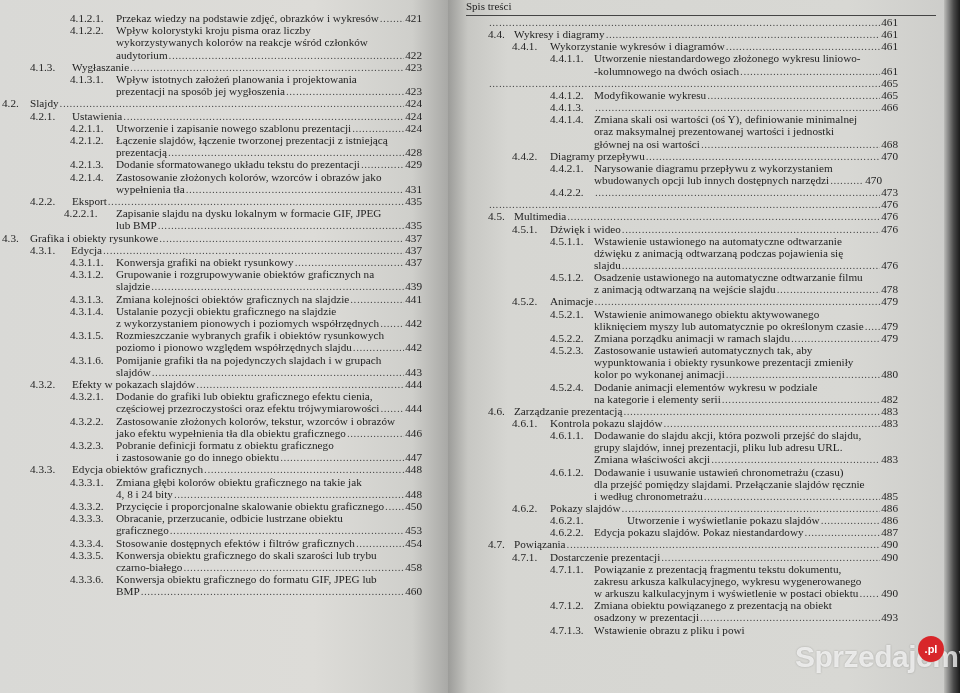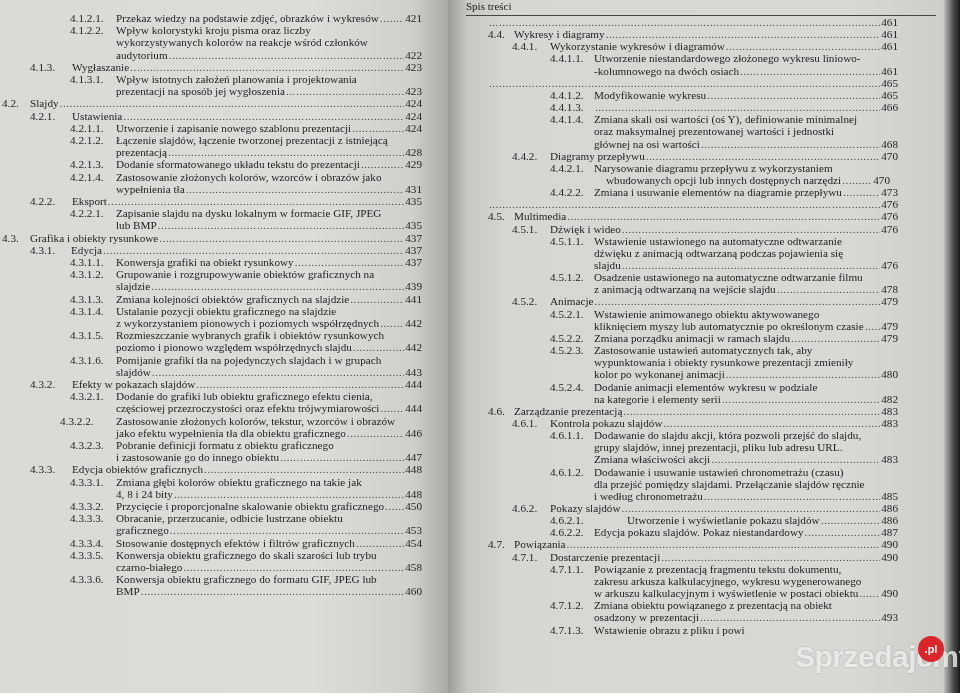--- a/index.html
+++ b/index.html
@@ -169,21 +169,21 @@
       </div>
       <div class="toc-entry" style="top: 195px; left: 0px; width: 422px;">
         <span class="toc-num" style="left: 30px;">4.2.2.</span>
         <span class="toc-line" style="left: 72px; right: 0px;">
           <span class="toc-title">Eksport</span>
           <span class="toc-dots"></span>
           <span class="toc-page">435</span>
         </span>
       </div>
       <div class="toc-entry" style="top: 207.2px; left: 0px; width: 422px;">
-        <span class="toc-num" style="left: 70px;">4.2.2.1.</span>
+        <span class="toc-num" style="left: 64px;">4.2.2.1.</span>
         <span class="toc-line" style="left: 116px;">
           <span class="toc-title">Zapisanie slajdu na dysku lokalnym w formacie GIF, JPEG</span>
         </span>
       </div>
       <div class="toc-entry" style="top: 219.4px; left: 0px; width: 422px;">
         <span class="toc-line" style="left: 116px; right: 0px;">
           <span class="toc-title">lub BMP</span>
           <span class="toc-dots"></span>
           <span class="toc-page">435</span>
         </span>
@@ -287,21 +287,21 @@
         </span>
       </div>
       <div class="toc-entry" style="top: 402.4px; left: 0px; width: 422px;">
         <span class="toc-line" style="left: 116px; right: 0px;">
           <span class="toc-title">częściowej przezroczystości oraz efektu trójwymiarowości</span>
           <span class="toc-dots"></span>
           <span class="toc-page">444</span>
         </span>
       </div>
       <div class="toc-entry" style="top: 414.6px; left: 0px; width: 422px;">
-        <span class="toc-num" style="left: 60px; text-align: right;">4.3.2.2.</span>
+        <span class="toc-num" style="left: 70px; text-align: right;">4.3.2.2.</span>
         <span class="toc-line" style="left: 116px;">
           <span class="toc-title">Zastosowanie złożonych kolorów, tekstur, wzorców i obrazów</span>
         </span>
       </div>
       <div class="toc-entry" style="top: 426.8px; left: 0px; width: 422px;">
         <span class="toc-line" style="left: 116px; right: 0px;">
           <span class="toc-title">jako efektu wypełnienia tła dla obiektu graficznego</span>
           <span class="toc-dots"></span>
           <span class="toc-page">446</span>
         </span>
@@ -485,30 +485,29 @@
           <span class="toc-page">470</span>
         </span>
       </div>
       <div class="toc-entry" style="top: 161.8px; left: 0px; width: 450px;">
         <span class="toc-num" style="left: 102px;">4.4.2.1.</span>
         <span class="toc-line" style="left: 146px;">
           <span class="toc-title">Narysowanie diagramu przepływu z wykorzystaniem</span>
         </span>
       </div>
       <div class="toc-entry" style="top: 173.95px; left: 0px; width: 450px;">
-        <span class="toc-line" style="left: 146px; right: 8px; margin-left: 12px;">
+        <span class="toc-line" style="left: 146px; right: 16px;">
           <span class="toc-title">wbudowanych opcji lub innych dostępnych narzędzi</span>
           <span class="toc-dots"></span>
           <span class="toc-page">470</span>
         </span>
       </div>
       <div class="toc-entry" style="top: 186.1px; left: 0px; width: 450px;">
         <span class="toc-num" style="left: 102px;">4.4.2.2.</span>
         <span class="toc-line" style="left: 146px; right: 0px;">
-          <span class="toc-title">Zmiana i usuwanie elementów na diagramie przepływu</span>
           <span class="toc-dots"></span>
           <span class="toc-page">473</span>
         </span>
       </div>
       <div class="toc-entry" style="top: 198.25px; left: 0px; width: 450px;">
         <span class="toc-line" style="left: 40px; right: 0px;">
           <span class="toc-title"></span>
           <span class="toc-dots"></span>
           <span class="toc-page">476</span>
         </span>

